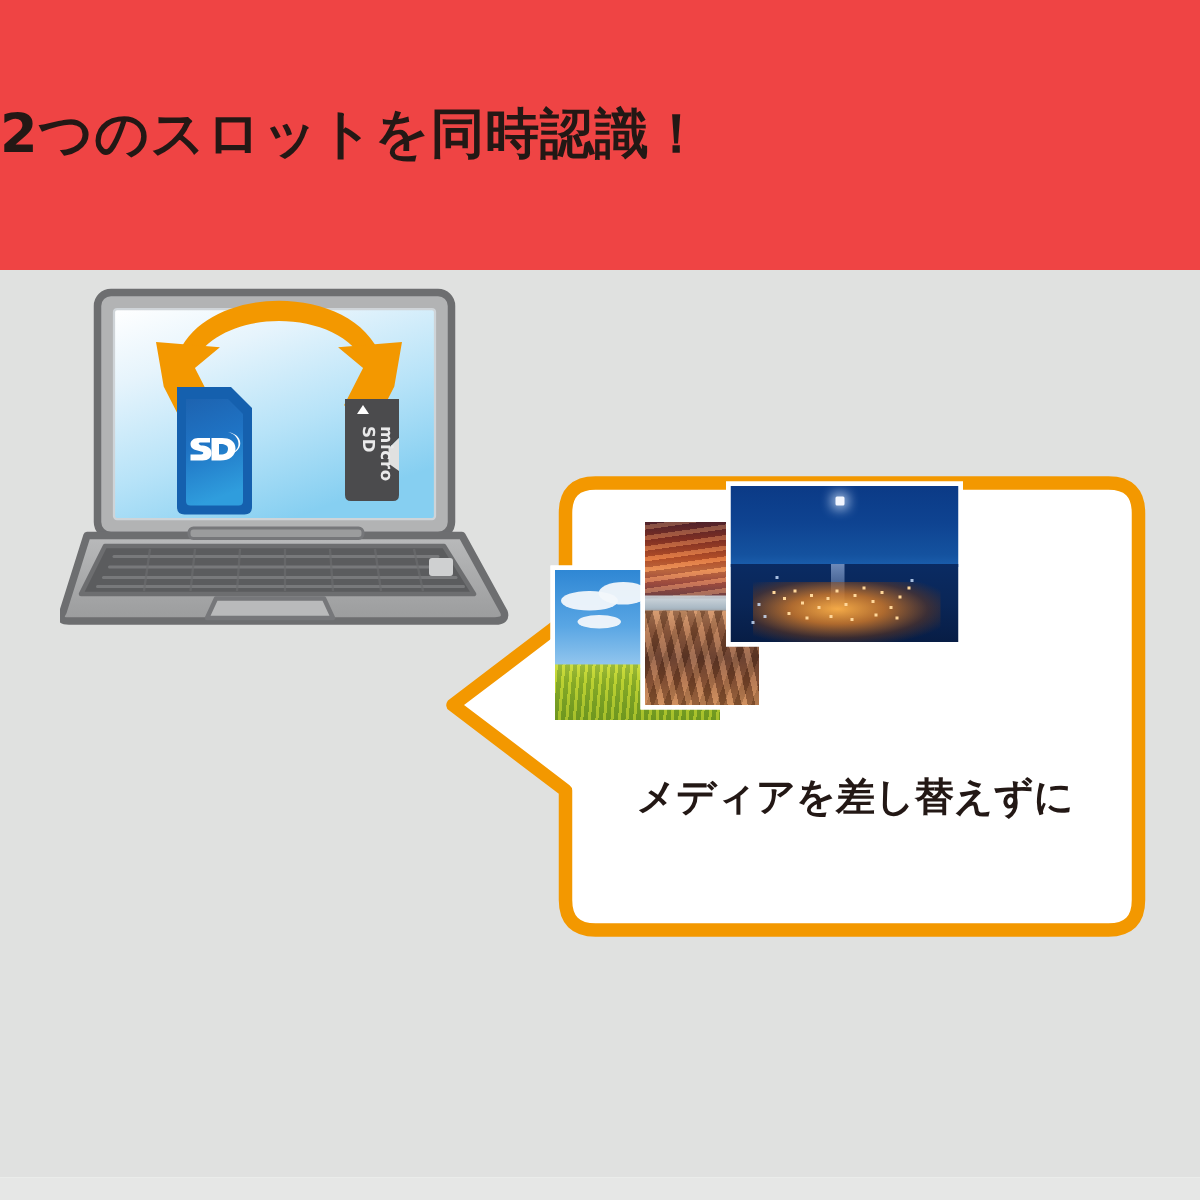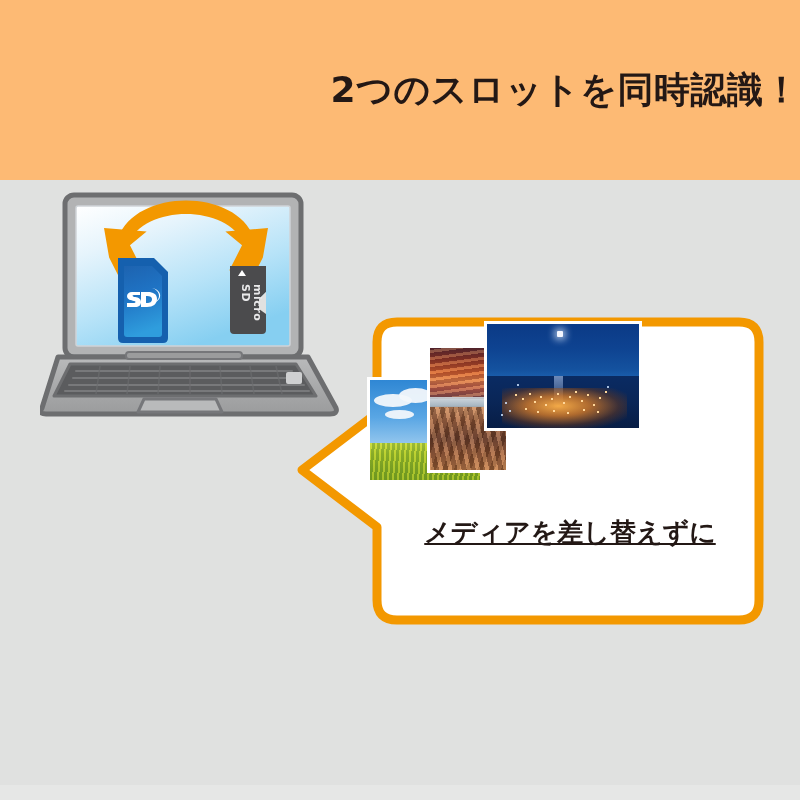--- a/index.html
+++ b/index.html
@@ -20,24 +20,24 @@
     background: #ffffff;
   }
 
   
   .header {
     position: absolute;
     left: 0;
     top: 0;
     width: 800px;
     height: 180px;
-    background: #fdba74;
+    background: #ef4444;
     display: flex;
     flex-direction: column;
-    align-items: flex-end;
+    align-items: flex-start;
     justify-content: center;
   }
   .headline {
     color: #231815;
     font-weight: bold;
     font-size: 36px;
     line-height: 54px;
     letter-spacing: 0.5px;
     white-space: nowrap;
     text-align: center;
@@ -88,21 +88,20 @@
     position: absolute;
     left: 90px;
     top: 218px;
     width: 370px;
     text-align: center;
     color: #231815;
     font-weight: bold;
     font-size: 26px;
     line-height: 38px;
     white-space: nowrap;
-    text-decoration: underline;
   }
 
   
   .photos {
     position: absolute;
     left: 430px;
     top: 335px;
     width: 300px;
     height: 170px;
   }

